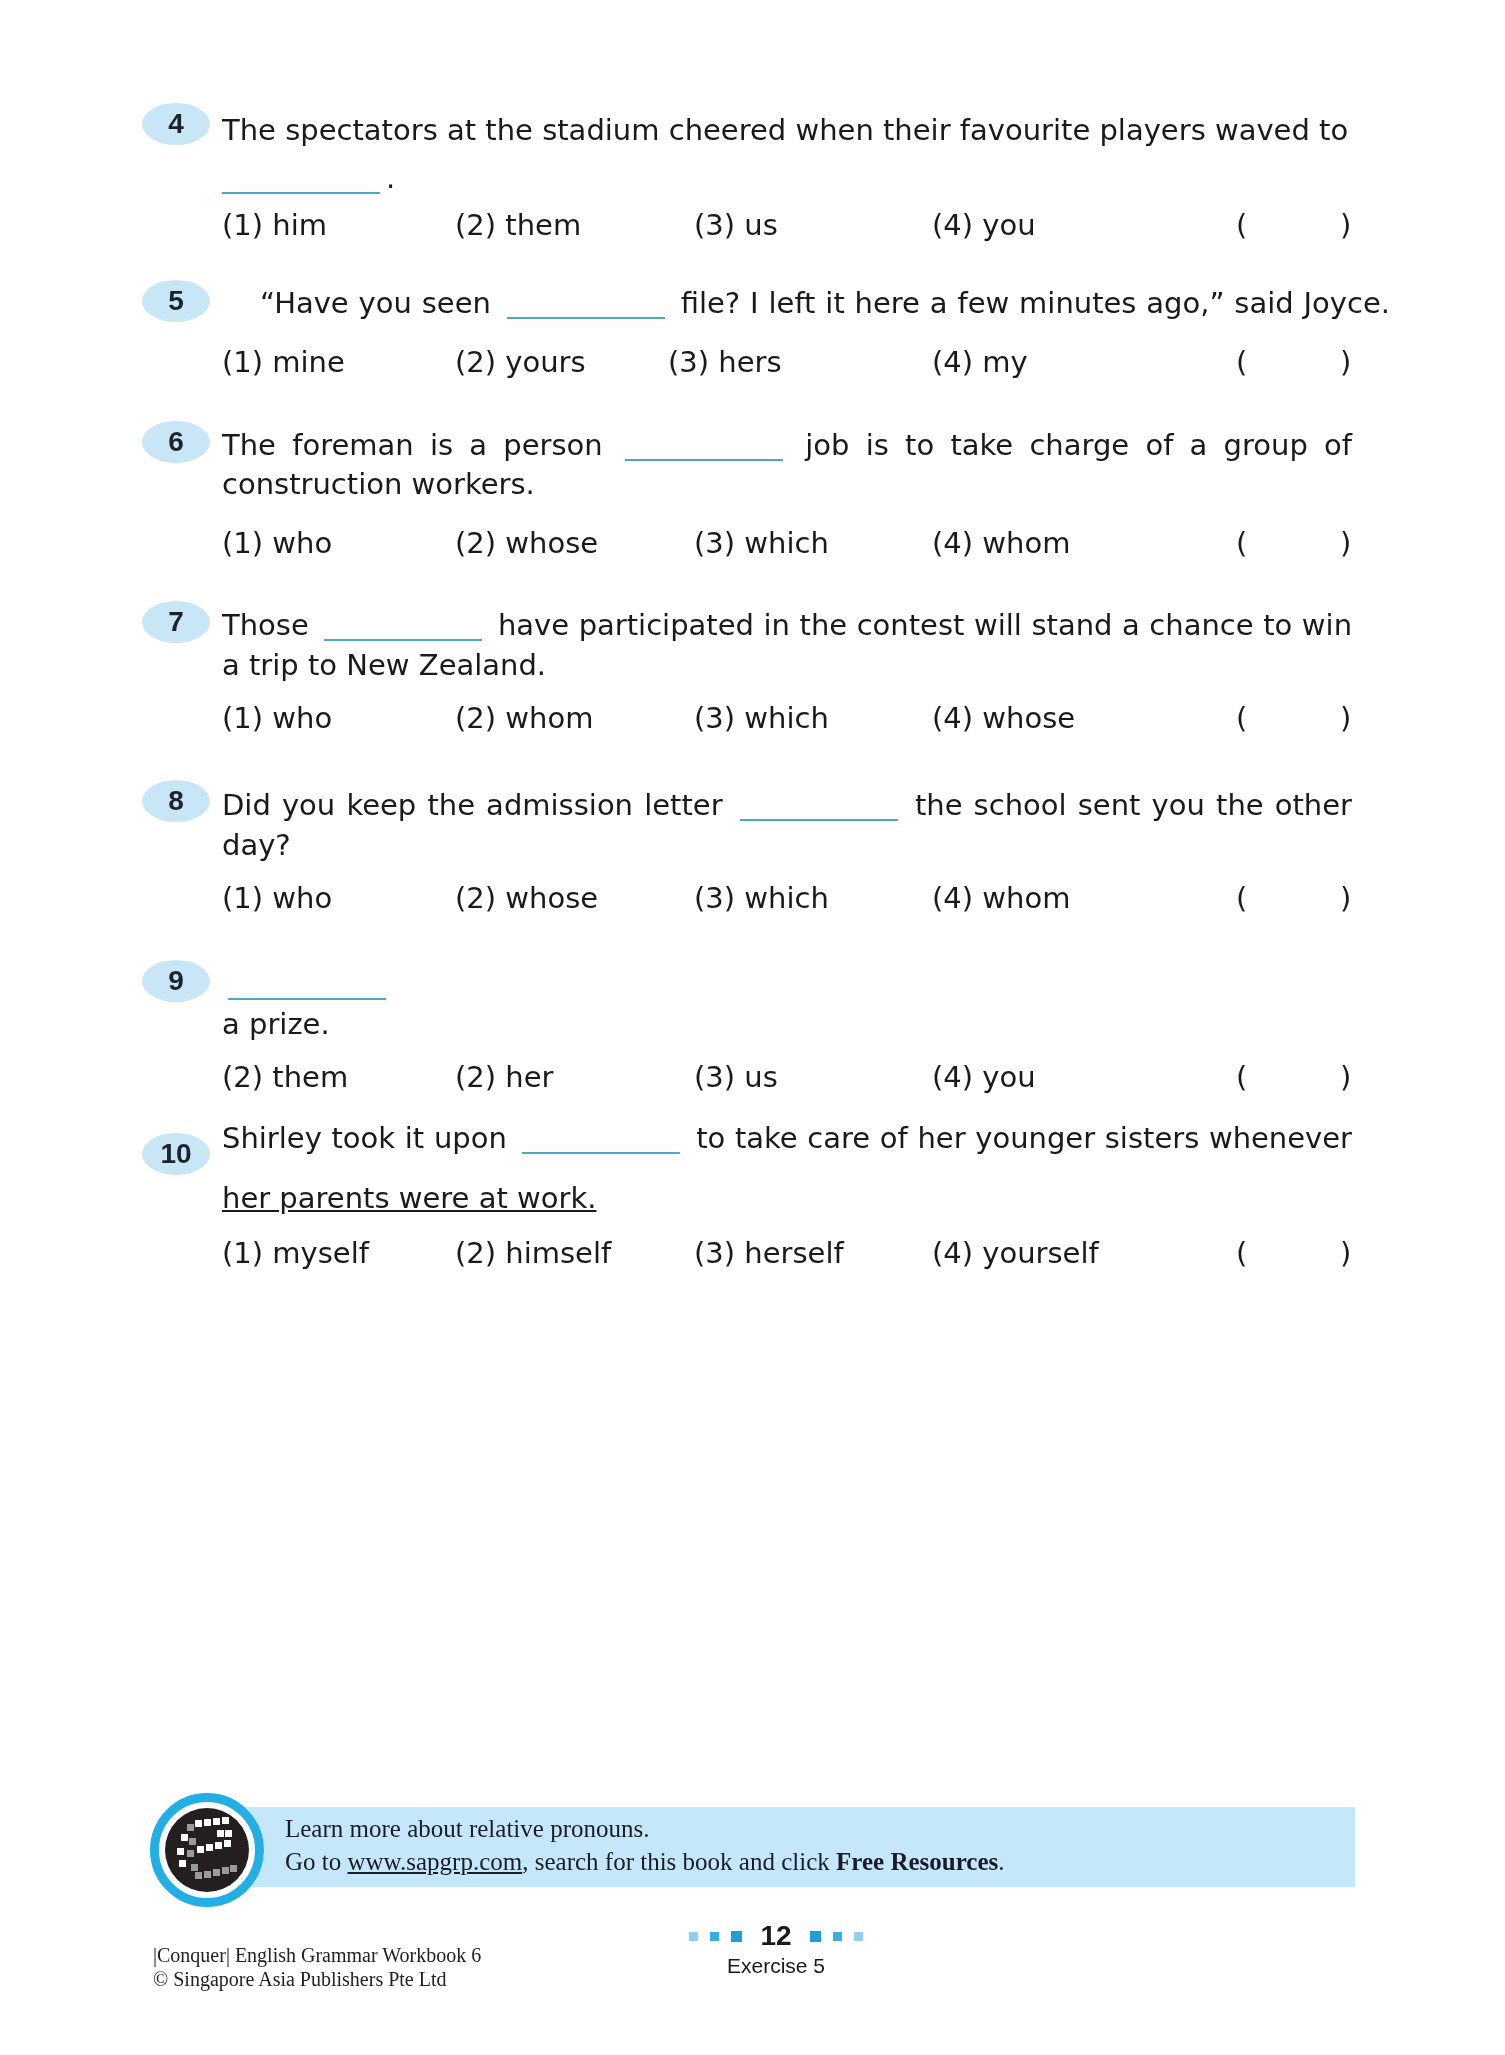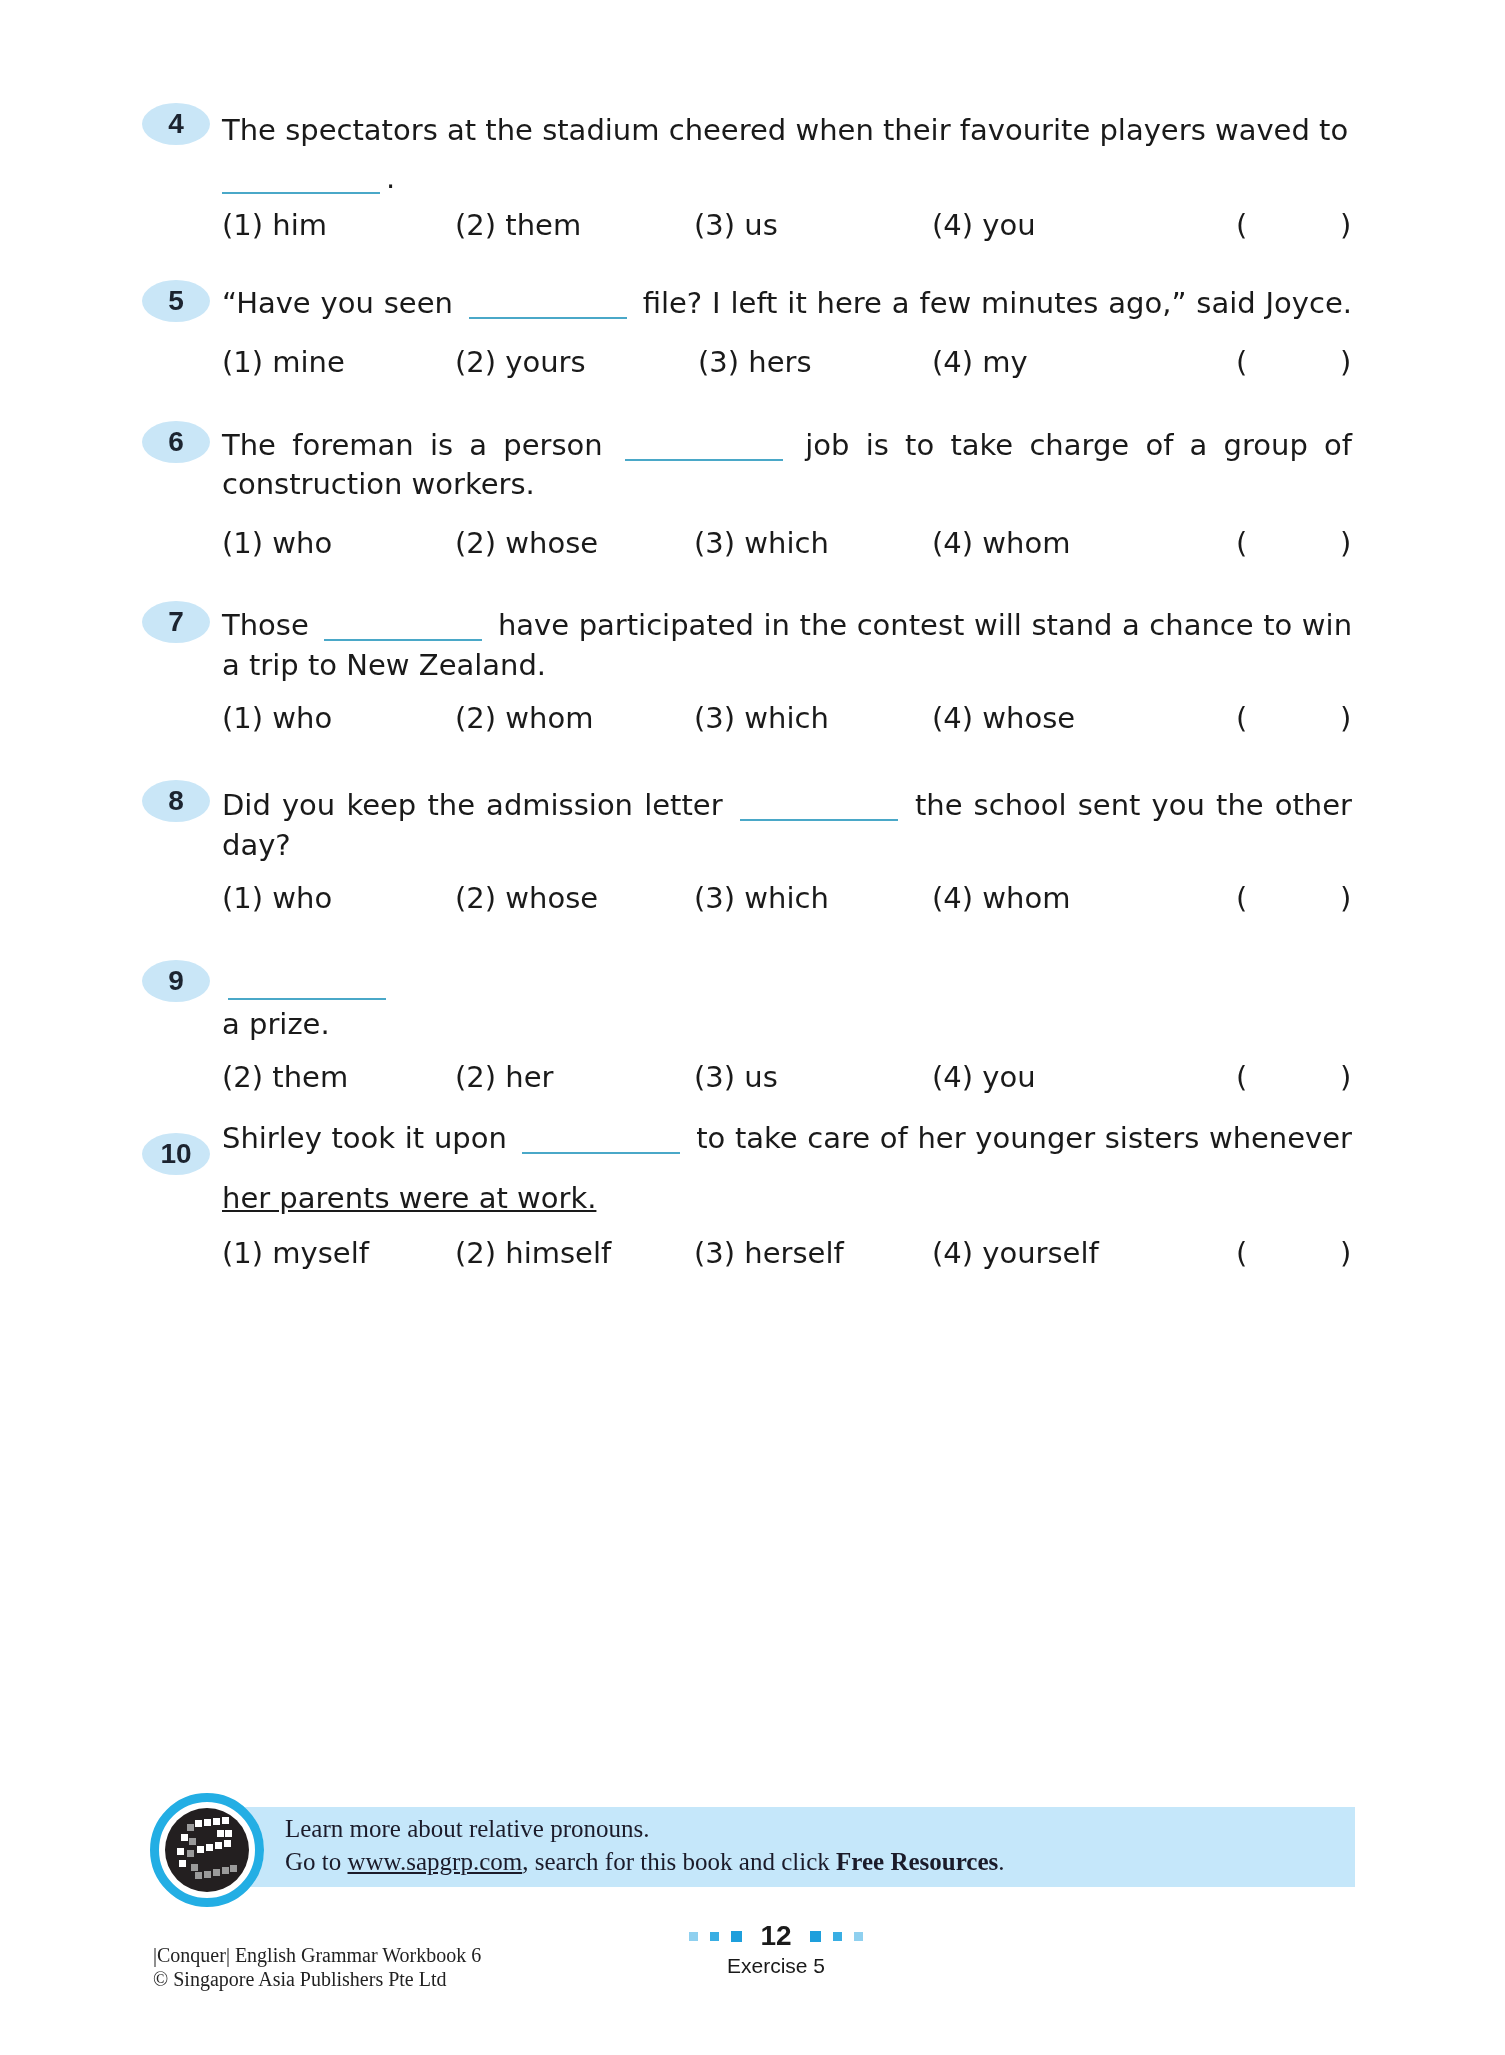--- a/index.html
+++ b/index.html
@@ -45,26 +45,26 @@
   <span class="opt" style="left:222px;top:205px">(1) him</span>
   <span class="opt" style="left:455px;top:205px">(2) them</span>
   <span class="opt" style="left:694px;top:205px">(3) us</span>
   <span class="opt" style="left:932px;top:205px">(4) you</span>
   <span class="paren" style="left:1236px;top:205px">(</span>
   <span class="paren" style="left:1340px;top:205px">)</span>
 </div>
 
 <div class="q">
   <div class="bubble" style="top:280px">5</div>
-  <div class="line justify" style="top:283px;">
+  <div class="line justify" style="top:283px;margin-left:38px;">
     <span>“Have you seen</span> <span class="blank"></span> <span>file? I left it here a few minutes ago,” said Joyce.</span>
   </div>
   <span class="opt" style="left:222px;top:342px">(1) mine</span>
   <span class="opt" style="left:455px;top:342px">(2) yours</span>
-  <span class="opt" style="left:698px;top:342px">(3) hers</span>
+  <span class="opt" style="left:668px;top:342px">(3) hers</span>
   <span class="opt" style="left:932px;top:342px">(4) my</span>
   <span class="paren" style="left:1236px;top:342px">(</span>
   <span class="paren" style="left:1340px;top:342px">)</span>
 </div>
 
 <div class="q">
   <div class="bubble" style="top:421px">6</div>
   <div class="line justify" style="top:425px;">
     <span>The foreman is a person</span> <span class="blank"></span> <span>job is to take charge of a group of</span>
   </div>

